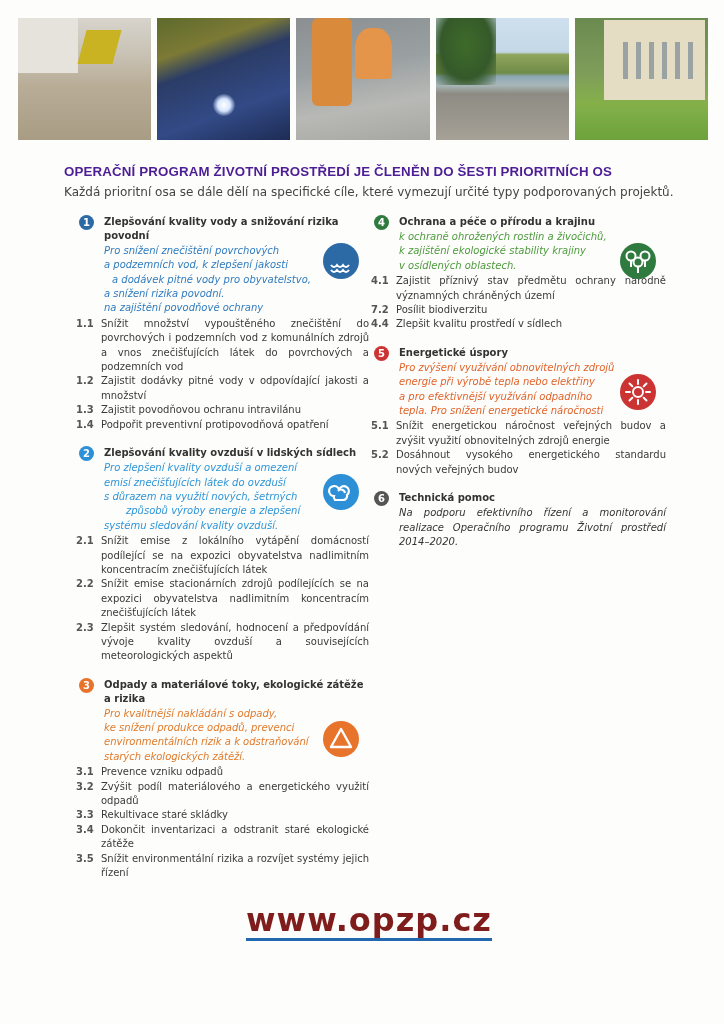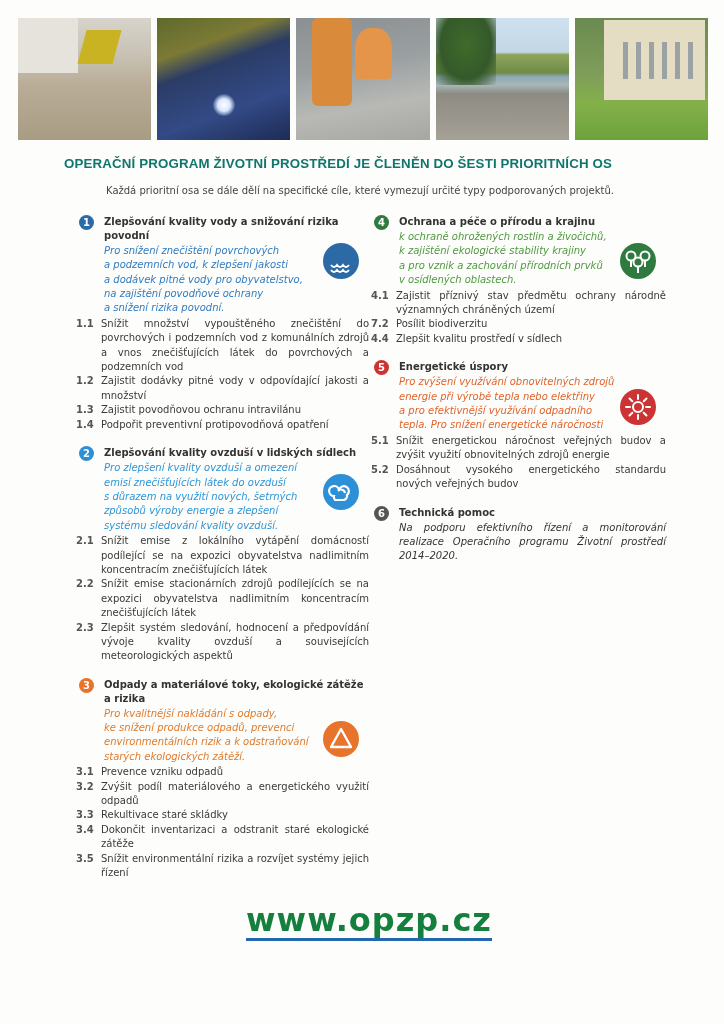--- a/index.html
+++ b/index.html
@@ -15,39 +15,39 @@
   .p2::before { content: ""; position: absolute; left: 42%; top: 62%; width: 22px; height: 22px; border-radius: 50%; background: radial-gradient(circle, #ffffff 0%, #d7e6ff 40%, rgba(140,170,230,0) 75%); }
   .p3 { background: linear-gradient(170deg, #8b8f92 0%, #9aa0a2 40%, #b8b9b5 70%, #a6a7a1 100%); }
   .p3::before { content: ""; position: absolute; left: 12%; top: 0; width: 30%; height: 72%; background: #d98a3b; border-radius: 6px; }
   .p3::after { content: ""; position: absolute; left: 44%; top: 8%; width: 28%; height: 42%; background: #e49549; border-radius: 40% 40% 10% 10%; }
   .p4 { background: linear-gradient(180deg, #cfe1ee 0%, #c3d7e6 28%, #8fa55d 30%, #6f8b47 45%, #8da8b5 48%, #a9b7b8 55%, #8d8b83 62%, #a5a197 100%); }
   .p4::before { content: ""; position: absolute; left: 0; top: 0; width: 45%; height: 55%; background: radial-gradient(ellipse at 50% 40%, #3e6b2a 0%, #35592a 60%, rgba(50,80,40,0) 100%); }
   .p5 { background: linear-gradient(180deg, #6a8a50 0%, #7f9d5a 45%, #84b04a 70%, #6da23b 100%); }
   .p5::before { content: ""; position: absolute; left: 22%; top: 2%; width: 76%; height: 65%; background: #e5dcc4; }
   .p5::after { content: ""; position: absolute; left: 30%; top: 20%; width: 60%; height: 30%; background: repeating-linear-gradient(90deg, #e5dcc4 0 8px, #7a8a96 8px 13px); opacity: .7; }
 
-  .heading { position: absolute; top: 156px; left: 64px; font-family: "Liberation Sans", sans-serif; font-weight: bold; font-size: 13.3px; color: #0f766e; letter-spacing: 0.15px; }
-  .subheading { position: absolute; top: 185px; left: 64px; font-size: 10px; color: #444; margin-left: 42px; }
+  .heading { position: absolute; top: 164px; left: 64px; font-family: "Liberation Sans", sans-serif; font-weight: bold; font-size: 13.3px; color: #4c1d95; letter-spacing: 0.15px; }
+  .subheading { position: absolute; top: 185px; left: 64px; font-size: 12px; color: #444; }
 
   .col { position: absolute; width: 290px; }
   .col-left { top: 215px; left: 79px; }
   .col-right { top: 215px; left: 374px; width: 292px; }
 
   .axis { position: relative; margin-bottom: 14px; }
   .axis-head { display: flex; align-items: flex-start; }
   .num { width: 15px; height: 15px; border-radius: 50%; color: #fff; font-size: 10px; font-weight: bold; display: flex; align-items: center; justify-content: center; flex: 0 0 15px; margin-top: 0px; }
   .axis-title { margin-left: 10px; font-size: 10px; font-weight: bold; color: #333; line-height: 14.4px; }
   .axis-desc { margin-left: 25px; font-style: italic; font-size: 10px; line-height: 14.4px; padding-right: 50px; }
   .axis-icon { position: absolute; right: 10px; width: 36px; height: 36px; border-radius: 50%; display: flex; align-items: center; justify-content: center; }
   .goals { margin-top: 1px; }
   .goal { display: flex; font-size: 10px; line-height: 14.4px; color: #3a3a3a; }
   .goal-num { flex: 0 0 25px; font-weight: bold; color: #555; margin-left: -3px; }
   .goal-text { flex: 1; text-align: justify; }
 
-  .url { position: absolute; top: 902px; left: 246px; font-family: "DejaVu Sans", sans-serif; font-weight: bold; font-size: 32px; color: #15803d; letter-spacing: 1px; border-bottom: 3px solid #2268b1; line-height: 36px; padding-bottom: 0; }
+  .url { position: absolute; top: 902px; left: 246px; font-family: "DejaVu Sans", sans-serif; font-weight: bold; font-size: 32px; color: #7f1d1d; letter-spacing: 1px; border-bottom: 3px solid #2268b1; line-height: 36px; padding-bottom: 0; }
 </style>
 </head>
 <body>
 
 <div class="photos">
   <div class="photo p1"></div>
   <div class="photo p2"></div>
   <div class="photo p3"></div>
   <div class="photo p4"></div>
   <div class="photo p5"></div>
@@ -58,23 +58,23 @@
 
 <div class="col col-left" id="col-left">
     <div class="axis">
       <div class="axis-head">
         <span class="num" style="background: rgb(44, 106, 166);">1</span>
         <span class="axis-title">Zlepšování kvality vody a snižování rizika povodní</span>
       </div>
       <div class="axis-desc" style="color: rgb(47, 123, 191);">
         <span style="display: block;">Pro snížení znečištění povrchových</span>
         <span style="display: block;">a podzemních vod, k zlepšení jakosti</span>
-        <span style="display: block;">a dodávek pitné vody pro obyvatelstvo,</span>
+        <span style="display: block; text-align: center;">a dodávek pitné vody pro obyvatelstvo,</span>
+        <span style="display: block;">a snížení rizika povodní.</span>
         <span style="display: block;">na zajištění povodňové ochrany</span>
-        <span style="display: block;">a snížení rizika povodní.</span>
       </div>
       <span class="axis-icon" style="background: rgb(44, 106, 166); top: 28.4px;">
         <svg width="36" height="36" viewBox="0 0 36 36">
           <path d="M8 22 q3 4 6 0 q3 4 6 0 q3 4 6 0" stroke="#fff" stroke-width="2" fill="none"></path>
           <path d="M8 27 q3 4 6 0 q3 4 6 0 q3 4 6 0" stroke="#fff" stroke-width="2" fill="none"></path>
         </svg>
       </span>
       <div class="goals">
         <div class="goal">
           <span class="goal-num">1.1</span>
@@ -96,21 +96,21 @@
     </div>
     <div class="axis" style="margin-top: 6px;">
       <div class="axis-head">
         <span class="num" style="background: rgb(45, 143, 214);">2</span>
         <span class="axis-title">Zlepšování kvality ovzduší v lidských sídlech</span>
       </div>
       <div class="axis-desc" style="color: rgb(45, 149, 216);">
         <span style="display: block;">Pro zlepšení kvality ovzduší a omezení</span>
         <span style="display: block;">emisí znečišťujících látek do ovzduší</span>
         <span style="display: block;">s důrazem na využití nových, šetrných</span>
-        <span style="display: block;">způsobů výroby energie a zlepšení</span>
+        <span style="display: block; margin-left: 22px;">způsobů výroby energie a zlepšení</span>
         <span style="display: block;">systému sledování kvality ovzduší.</span>
       </div>
       <span class="axis-icon" style="background: rgb(45, 143, 214); top: 28.4px;">
         <svg width="36" height="36" viewBox="0 0 36 36">
           <path d="M11 22 a5 5 0 1 1 5 -6 a5 5 0 1 1 8 5 a4 4 0 0 1 -4 5 h-8 a4 4 0 0 1 -1 -4z" stroke="#fff" stroke-width="2.2" fill="none"></path>
           <path d="M15 17 a4 4 0 0 1 7 2" stroke="#fff" stroke-width="2" fill="none"></path>
         </svg>
       </span>
       <div class="goals">
         <div class="goal">
@@ -169,21 +169,20 @@
   </div>
 <div class="col col-right" id="col-right">
     <div class="axis">
       <div class="axis-head">
         <span class="num" style="background: rgb(47, 122, 62);">4</span>
         <span class="axis-title">Ochrana a péče o přírodu a krajinu</span>
       </div>
       <div class="axis-desc" style="color: rgb(77, 154, 61);">
         <span style="display: block;">k ochraně ohrožených rostlin a živočichů,</span>
         <span style="display: block;">k zajištění ekologické stability krajiny</span>
-        <span style="display: block;">a pro vznik a zachování přírodních prvků</span>
         <span style="display: block;">v osídlených oblastech.</span>
       </div>
       <span class="axis-icon" style="background: rgb(47, 122, 62); top: 28.4px;">
         <svg width="36" height="36" viewBox="0 0 36 36">
           <circle cx="11" cy="13" r="4.5" stroke="#fff" stroke-width="2" fill="none"></circle>
           <circle cx="25" cy="13" r="4.5" stroke="#fff" stroke-width="2" fill="none"></circle>
           <circle cx="18" cy="19" r="4.5" stroke="#fff" stroke-width="2" fill="none"></circle>
           <path d="M11 17.5 V24 M25 17.5 V24 M18 23.5 V30" stroke="#fff" stroke-width="2"></path>
         </svg>
       </span>

